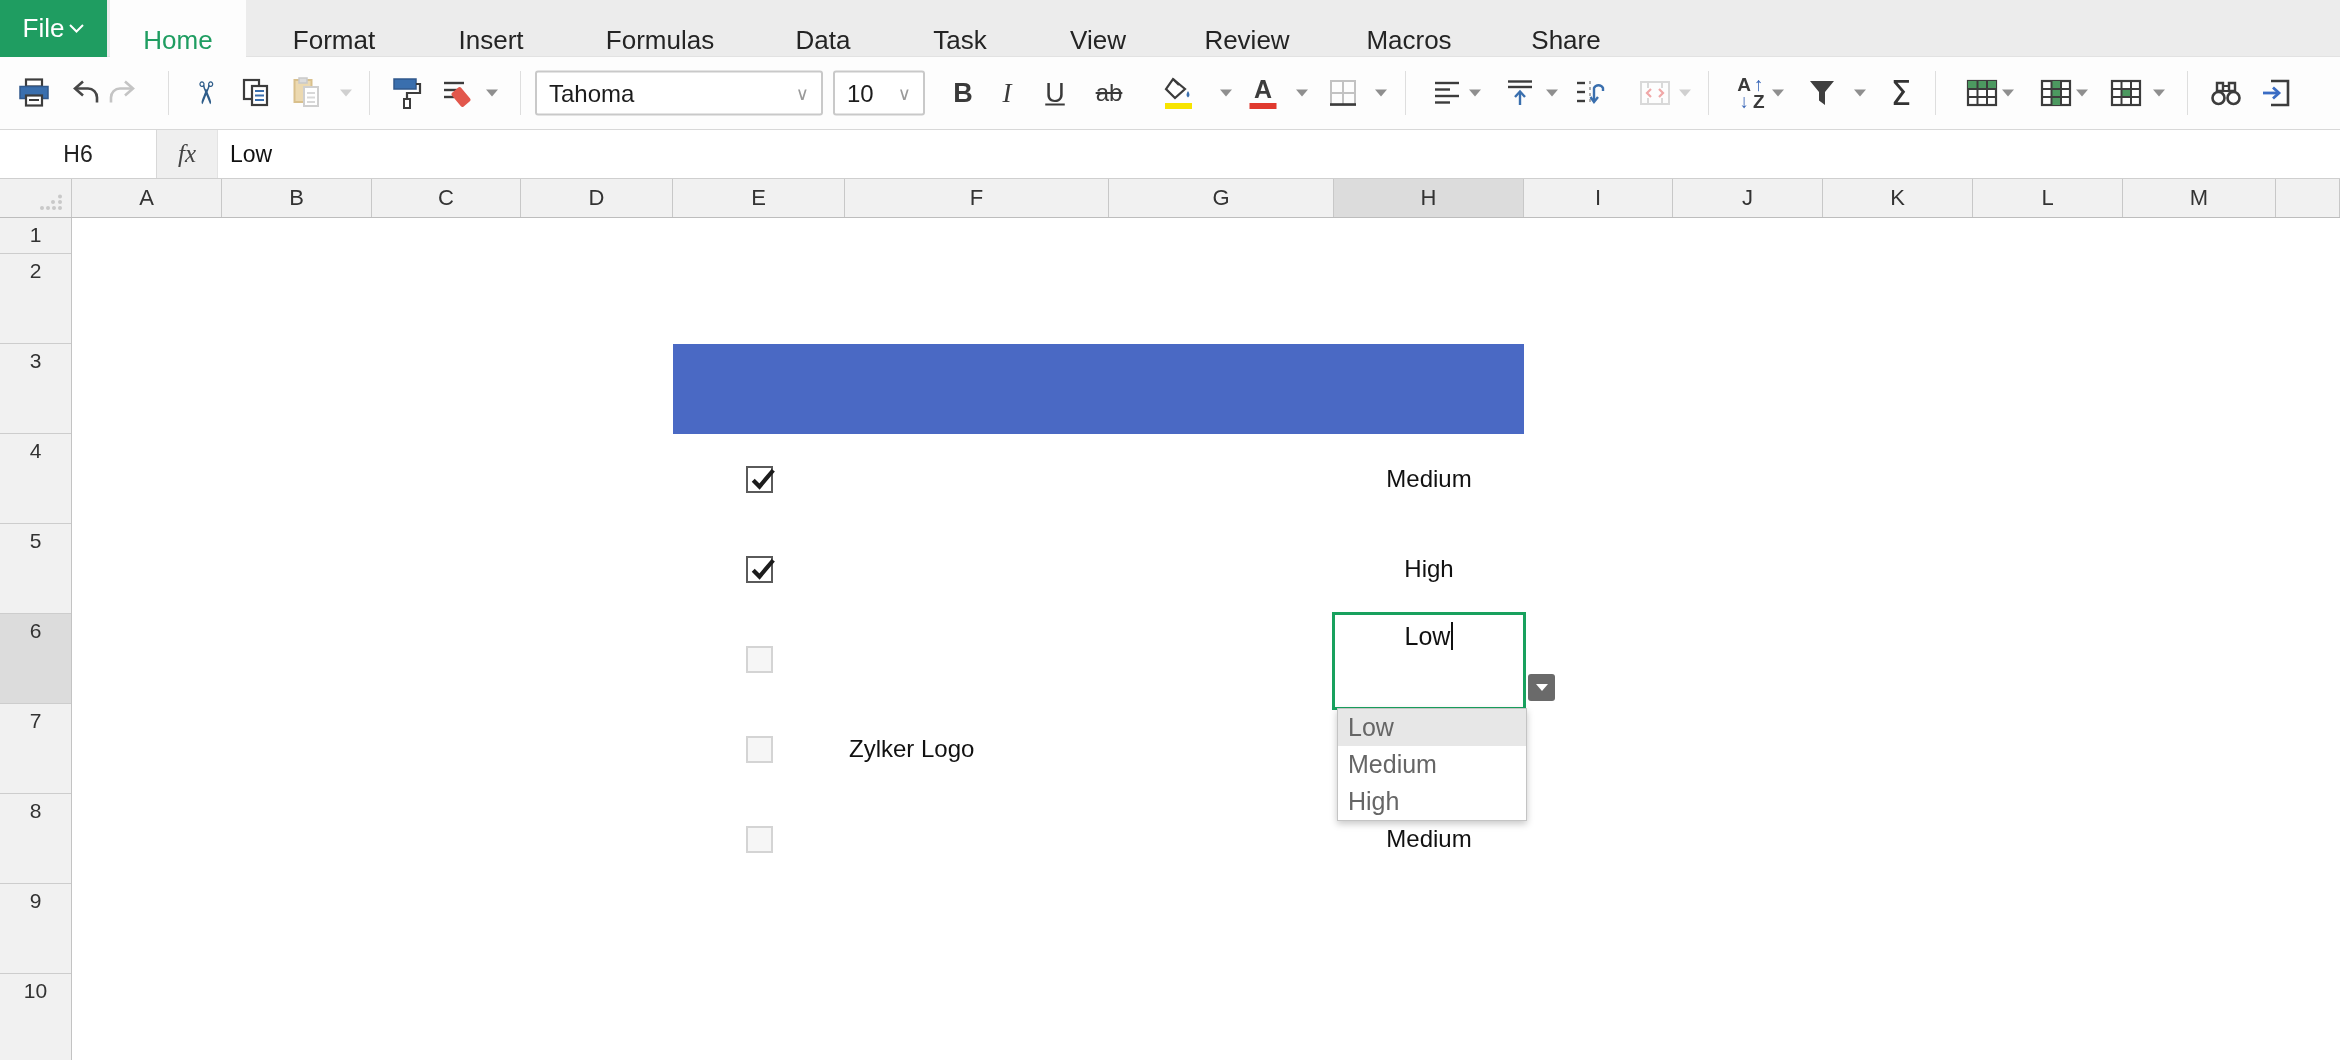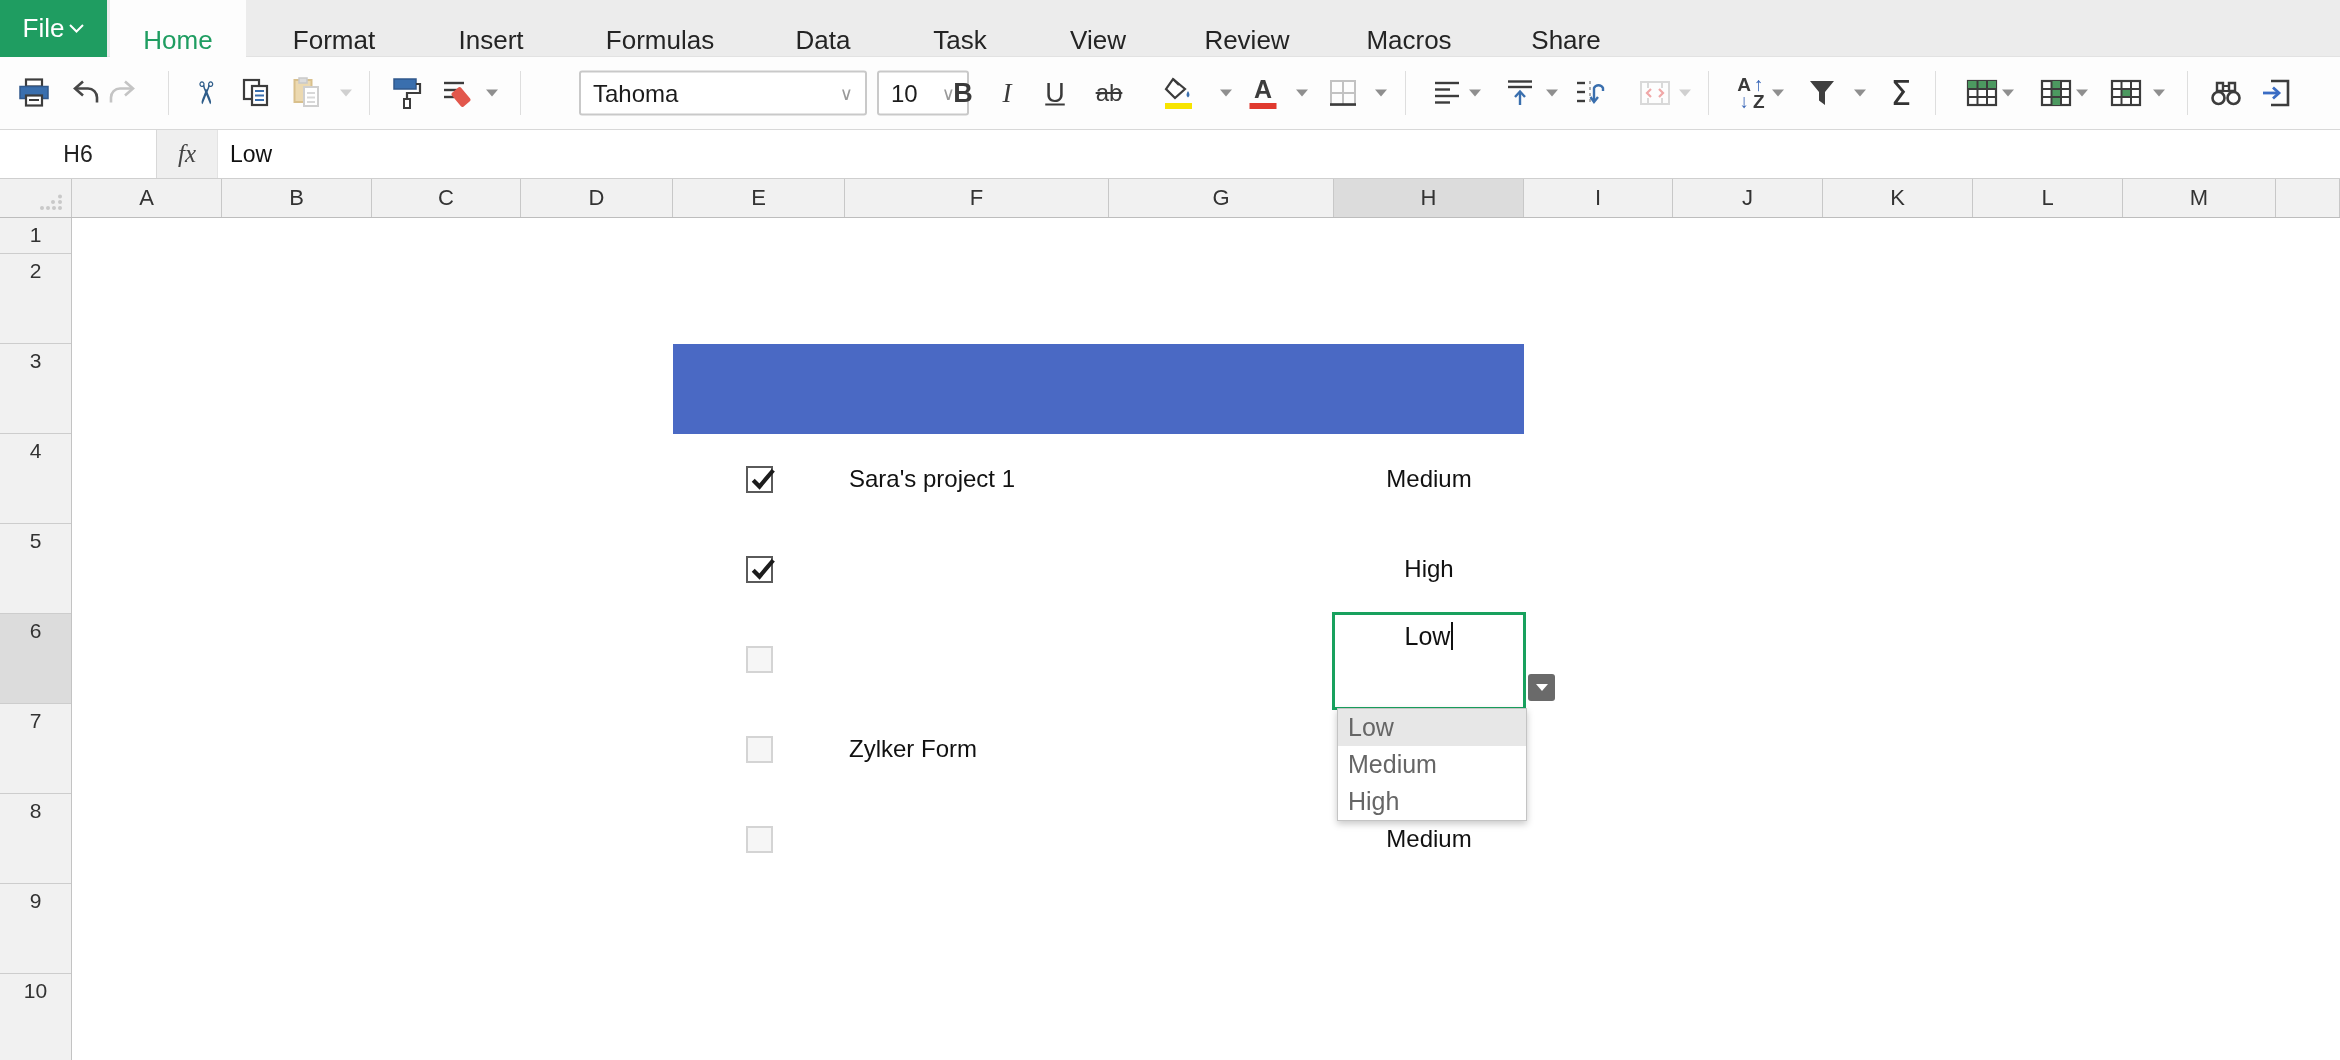--- a/index.html
+++ b/index.html
@@ -18,21 +18,21 @@
 
   
   .toolbar { position:absolute; left:0; top:57px; width:2340px; height:73px; background:#fdfdfd; border-bottom:1px solid #d8d8d8; }
   .ti { position:absolute; top:50%; transform:translate(-50%,-50%); display:flex; align-items:center; justify-content:center; cursor:pointer; }
   .tb-sep { position:absolute; top:14px; width:1px; height:44px; background:#dedede; }
   .dd { position:absolute; top:50%; transform:translate(-50%,-50%); width:0; height:0;
         border-left:6px solid transparent; border-right:6px solid transparent; border-top:7px solid #8f8f8f; cursor:pointer; }
   .dd.dis { border-top-color:#d0d0d0; }
   .combo { position:absolute; top:50%; transform:translateY(-50%); height:45px; background:#fff;
            border:2px solid #c9c9c9; border-radius:3px; display:flex; align-items:center;
-           padding:0 12px; font-size:24px; color:#1c1c1c; cursor:pointer;margin-left:44px; }
+           padding:0 12px; font-size:24px; color:#1c1c1c; cursor:pointer; }
   .combo .chev { margin-left:auto; color:#9a9a9a; font-size:18px; }
   .txt-btn { font-size:27px; color:#3a3a3a; }
   .scissors { font-size:31px; color:#2f5d8a; transform:rotate(90deg); display:inline-block; }
   .swatch-btn { display:flex; flex-direction:column; align-items:center; gap:2px; }
   .swatch { width:27px; height:6px; }
   .sort-grid { display:grid; grid-template-columns:auto auto; column-gap:2px; line-height:17px;
                font-size:19px; font-weight:bold; color:#3a3a3a; text-align:center; }
   .sort-arrow { color:#3a67b8; font-weight:normal; }
   .sigma { font-size:33px; color:#333; font-family:"DejaVu Sans", sans-serif; }
 
@@ -403,34 +403,33 @@
       <div class="hdr-label" style="left:601px;  width:172px">Status</div>
       <div class="hdr-label" style="left:773px;  width:264px">Task Name</div>
       <div class="hdr-label" style="left:1037px; width:225px">Date completed</div>
       <div class="hdr-label" style="left:1262px; width:190px">Priority</div>
 
       <div class="cb" style="left:674px; top:248px">
         <svg width="30" height="30" viewBox="0 0 24 24">
             <path d="M5 13 l5 5 L21 5" fill="none" stroke="#1c1c1c" stroke-width="3.4"></path>
           </svg>
       </div>
-      <div class="cell-text" style="left:777px; top:216px; height:90px">Sara's project 1</div>
       <div class="cell-text center" style="left:1262px; top:216px; width:190px; height:90px">Medium</div>
 
       <div class="cb" style="left:674px; top:338px">
         <svg width="30" height="30" viewBox="0 0 24 24">
             <path d="M5 13 l5 5 L21 5" fill="none" stroke="#1c1c1c" stroke-width="3.4"></path>
           </svg>
       </div>
       <div class="cell-text center" style="left:1262px; top:306px; width:190px; height:90px">High</div>
 
       <div class="cb un" style="left:674px; top:428px"></div>
 
       <div class="cb un" style="left:674px; top:518px"></div>
-      <div class="cell-text" style="left:777px; top:486px; height:90px">Zylker Form</div>
+      <div class="cell-text" style="left:777px; top:486px; height:90px">Zylker Logo</div>
 
       <div class="cb un" style="left:674px; top:608px"></div>
       <div class="cell-text center" style="left:1262px; top:576px; width:190px; height:90px">Medium</div>
 
       <div class="editor">
         <span class="val">Low</span>
           <span class="caret"></span>
       </div>
       <div class="dd-btn">
         <div class="tri"></div>

